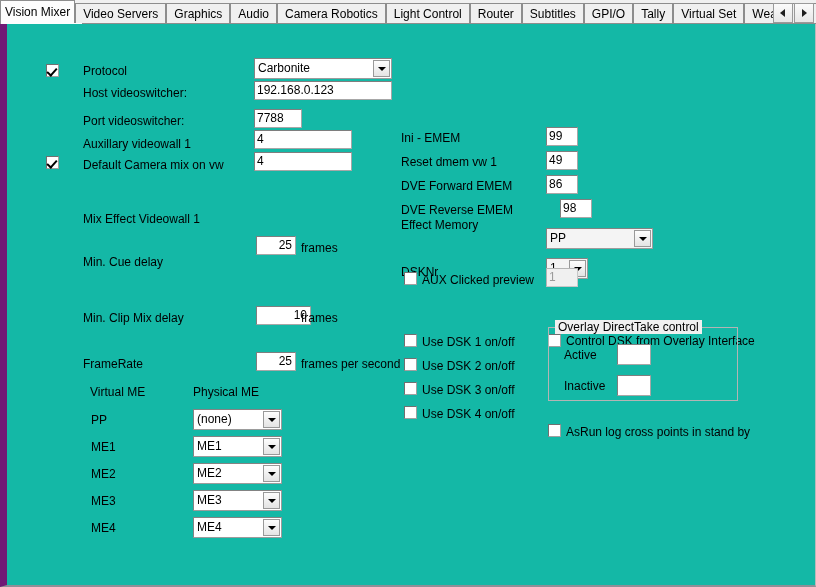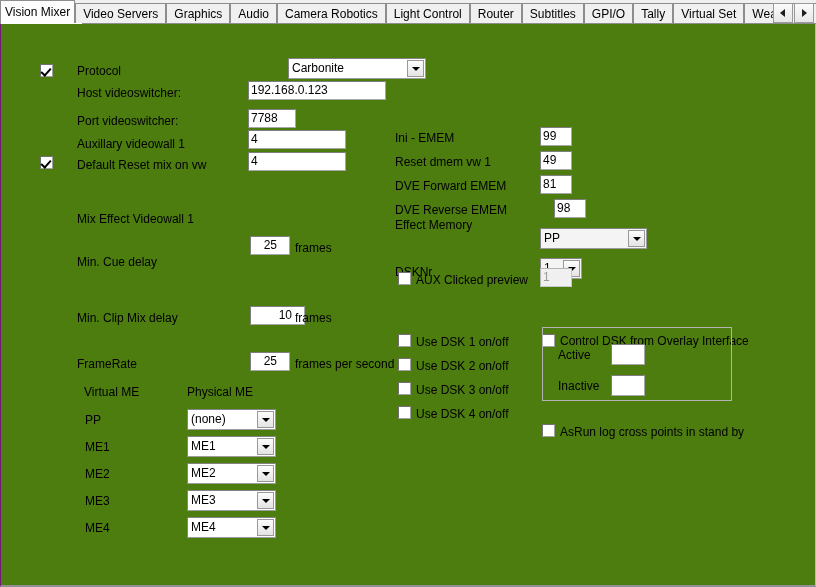--- a/index.html
+++ b/index.html
@@ -112,22 +112,22 @@
     border-left: 5px solid #1e1e1e;
   }
 
   
   .page {
     position: absolute;
     left: 0;
     top: 24px;
     width: 816px;
     height: 563px;
-    background: #4d7c0f;
-    border-left: 1px solid #701a75;
+    background: #14b8a6;
+    border-left: 7px solid #701a75;
     border-right: 1px solid #b9b9b9;
     border-bottom: 2px solid #8f8f96;
     box-sizing: border-box;
   }
 
   
   .lbl {
     position: absolute;
     font-size: 12px;
     line-height: 14px;
@@ -143,21 +143,21 @@
     border-top-color: #7e7e7e;
     border-left-color: #7e7e7e;
     font-family: "Liberation Sans", sans-serif;
     font-size: 12px;
     line-height: 17px;
     color: #000;
     padding: 0 2px;
     white-space: nowrap;
     overflow: hidden;
   }
-  .txt.right { text-align: right; padding-right: 12px; }
+  .txt.right { text-align: right; padding-right: 3px; }
   .txt.disabled {
     background: #f0f0f0;
     color: #9b9b9b;
     border-color: #c8c8c8;
     border-top-color: #b4b4b4;
     border-left-color: #b4b4b4;
   }
 
   .combo {
     position: absolute;
@@ -255,46 +255,46 @@
         <span class="arrow"></span>
       </div>
     </div>
   <div class="tab-underline-mask" style="left: 1px; width: 81px;"></div>
     </div>
 
   <div class="page">
 
     <div class="cb checked" style="left:39px; top:40px;"></div>
     <div class="lbl" style="left:76px; top:40px;">Protocol</div>
-    <div class="combo" style="left:247px; top:34px; width:138px;margin-left:40px;">
+    <div class="combo" style="left:247px; top:34px; width:138px;">
       <span>Carbonite</span>
       <span class="btn"></span>
     </div>
 
     <div class="lbl" style="left:76px; top:62px;">Host videoswitcher:</div>
     <div class="txt" style="left:247px; top:57px; width:138px;">192.168.0.123</div>
 
     <div class="lbl" style="left:76px; top:90px;">Port videoswitcher:</div>
     <div class="txt" style="left:247px; top:85px; width:48px;">7788</div>
 
     <div class="lbl" style="left:76px; top:113px;">Auxillary videowall 1</div>
     <div class="txt" style="left:247px; top:106px; width:98px;">4</div>
 
     <div class="cb checked" style="left:39px; top:132px;"></div>
-    <div class="lbl" style="left:76px; top:134px;">Default Reset mix on vw</div>
+    <div class="lbl" style="left:76px; top:134px;">Default Camera mix on vw</div>
     <div class="txt" style="left:247px; top:128px; width:98px;">4</div>
 
     <div class="lbl" style="left:394px; top:107px;">Ini - EMEM</div>
     <div class="txt" style="left:539px; top:103px; width:32px;">99</div>
 
     <div class="lbl" style="left:394px; top:131px;">Reset dmem vw 1</div>
     <div class="txt" style="left:539px; top:127px; width:32px;">49</div>
 
     <div class="lbl" style="left:394px; top:155px;">DVE Forward EMEM</div>
-    <div class="txt" style="left:539px; top:151px; width:32px;">81</div>
+    <div class="txt" style="left:539px; top:151px; width:32px;">86</div>
 
     <div class="lbl" style="left:394px; top:179px;">DVE Reverse EMEM</div>
     <div class="txt" style="left:522px; top:175px; width:32px;margin-left:31px;">98</div>
 
     <div class="lbl" style="left:76px; top:188px;">Mix Effect Videowall 1</div>
 
     <div class="lbl" style="left:76px; top:231px;">Min. Cue delay</div>
     <div class="txt right" style="left:249px; top:212px; width:40px;">25</div>
     <div class="lbl" style="left:294px; top:217px;">frames</div>
 
@@ -330,20 +330,21 @@
         <div class="cb" style="left: 397px; top: 358px;"></div>
         <div class="lbl" style="left: 415px; top: 359px;">Use DSK 3 on/off</div>
         <div class="cb" style="left: 397px; top: 382px;"></div>
         <div class="lbl" style="left: 415px; top: 383px;">Use DSK 4 on/off</div>
       </div>
 
     <div class="cb" style="left:541px; top:310px;"></div>
     <div class="lbl" style="left:559px; top:310px;">Control DSK from Overlay Interface</div>
 
     <div class="groupbox" style="left:541px; top:303px; width:190px; height:74px;">
+      <div class="groupbox-title">Overlay DirectTake control</div>
       <div class="lbl" style="left:15px; top:20px;">Active</div>
       <div class="txt" style="left:68px; top:16px; width:34px; height:21px;"></div>
       <div class="lbl" style="left:15px; top:51px;">Inactive</div>
       <div class="txt" style="left:68px; top:47px; width:34px; height:21px;"></div>
     </div>
 
     <div class="cb" style="left:541px; top:400px;"></div>
     <div class="lbl" style="left:559px; top:401px;">AsRun log cross points in stand by</div>
 
     <div class="lbl" style="left:83px; top:361px;">Virtual ME</div>

